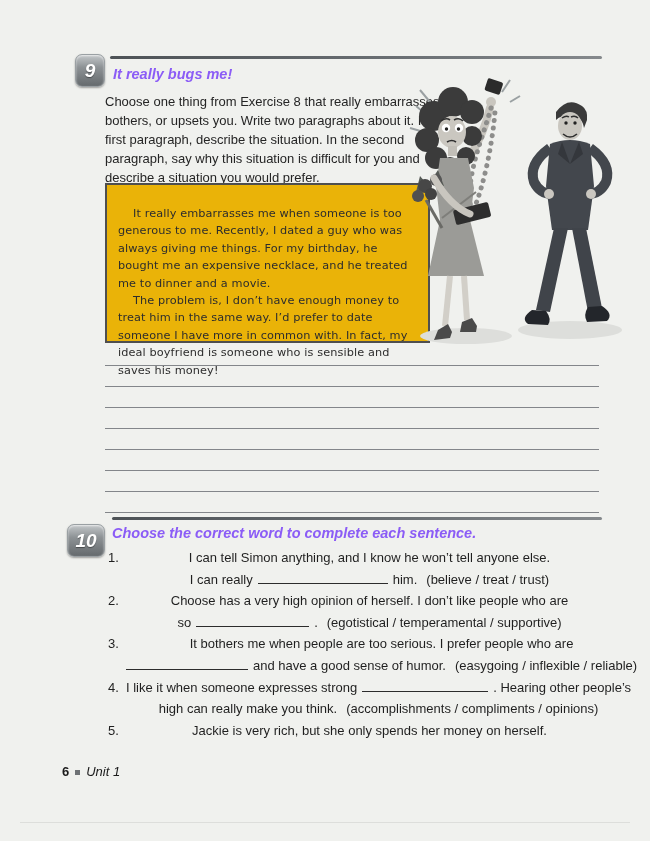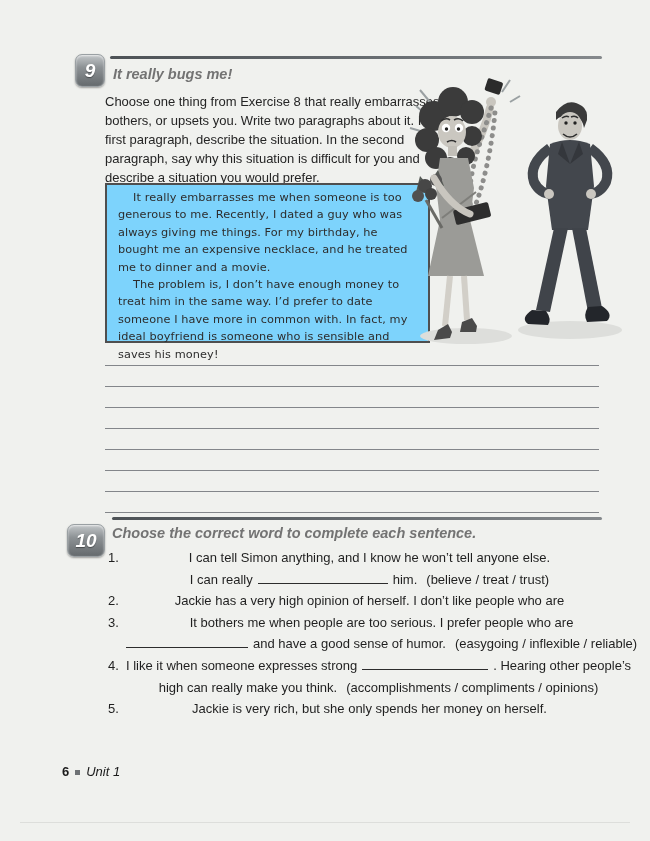--- a/index.html
+++ b/index.html
@@ -21,30 +21,30 @@
     box-shadow:inset 0 1px 2px rgba(255,255,255,.65), 0 1px 2px rgba(0,0,0,.35);
     color:#fff;font-weight:bold;font-size:19px;font-style:italic;
     display:flex;align-items:center;justify-content:center;
     text-shadow:0 1px 1px rgba(0,0,0,.4);
   }
   .ex-rule{
     position:absolute;height:3px;border-radius:2px;
     background:linear-gradient(to right,#4d5256,#6b7074 60%,#85898c);
   }
   .ex-title{
-    position:absolute;margin:0;font-size:14.5px;font-weight:bold;font-style:italic;color:#737373;
+    position:absolute;margin:0;font-size:14.5px;font-weight:bold;font-style:italic;color:#8b5cf6;
     white-space:nowrap;
   }
   .instructions{
     position:absolute;margin:0;font-size:13px;line-height:19px;color:#252525;
   }
   .example-box{
     position:absolute;box-sizing:border-box;
-    background:#7dd3fc;border:2px solid #4f4f4f;
-    padding:4px 11px 6px 11px;
+    background:#eab308;border:2px solid #4f4f4f;
+    padding:20px 11px 6px 11px;
   }
   .example-box p{
     margin:0;font-family:"DejaVu Sans", sans-serif;
     font-size:11.3px;line-height:17.4px;color:#2d2d2d;text-indent:15px;
     letter-spacing:.1px;
   }
   .writing-lines{position:absolute;}
   .w-line{height:20px;border-bottom:1px solid #83868a;}
   
   .q-list{position:absolute;font-size:13px;color:#1f1f1f;}
@@ -194,21 +194,22 @@
       <div class="q-item">
         <span class="q-num">1.</span>
         <div class="q-body">
           <div class="q-line"><span>I can tell Simon anything, and I know he won’t tell anyone else.</span></div>
           <div class="q-line"><span>I can really</span><span class="q-blank" style="width: 130px;"></span><span>him.</span><span class="q-options">(believe / treat / trust)</span></div>
         </div>
       </div>
       <div class="q-item">
         <span class="q-num">2.</span>
         <div class="q-body">
-          <div class="q-line"><span>Jackie has a very high opinion of herself. I don’t like people who are</span></div>
+          <div class="q-line"><span>Choose has a very high opinion of herself. I don’t like people who are</span></div>
+          <div class="q-line"><span>so</span><span class="q-blank" style="width: 113px;"></span><span>.</span><span class="q-options">(egotistical / temperamental / supportive)</span></div>
         </div>
       </div>
       <div class="q-item">
         <span class="q-num">3.</span>
         <div class="q-body">
           <div class="q-line"><span>It bothers me when people are too serious. I prefer people who are</span></div>
           <div class="q-line"><span class="q-blank" style="width: 122px; margin-left: 0px;"></span><span>and have a good sense of humor.</span><span class="q-options">(easygoing / inflexible / reliable)</span></div>
         </div>
       </div>
       <div class="q-item">

